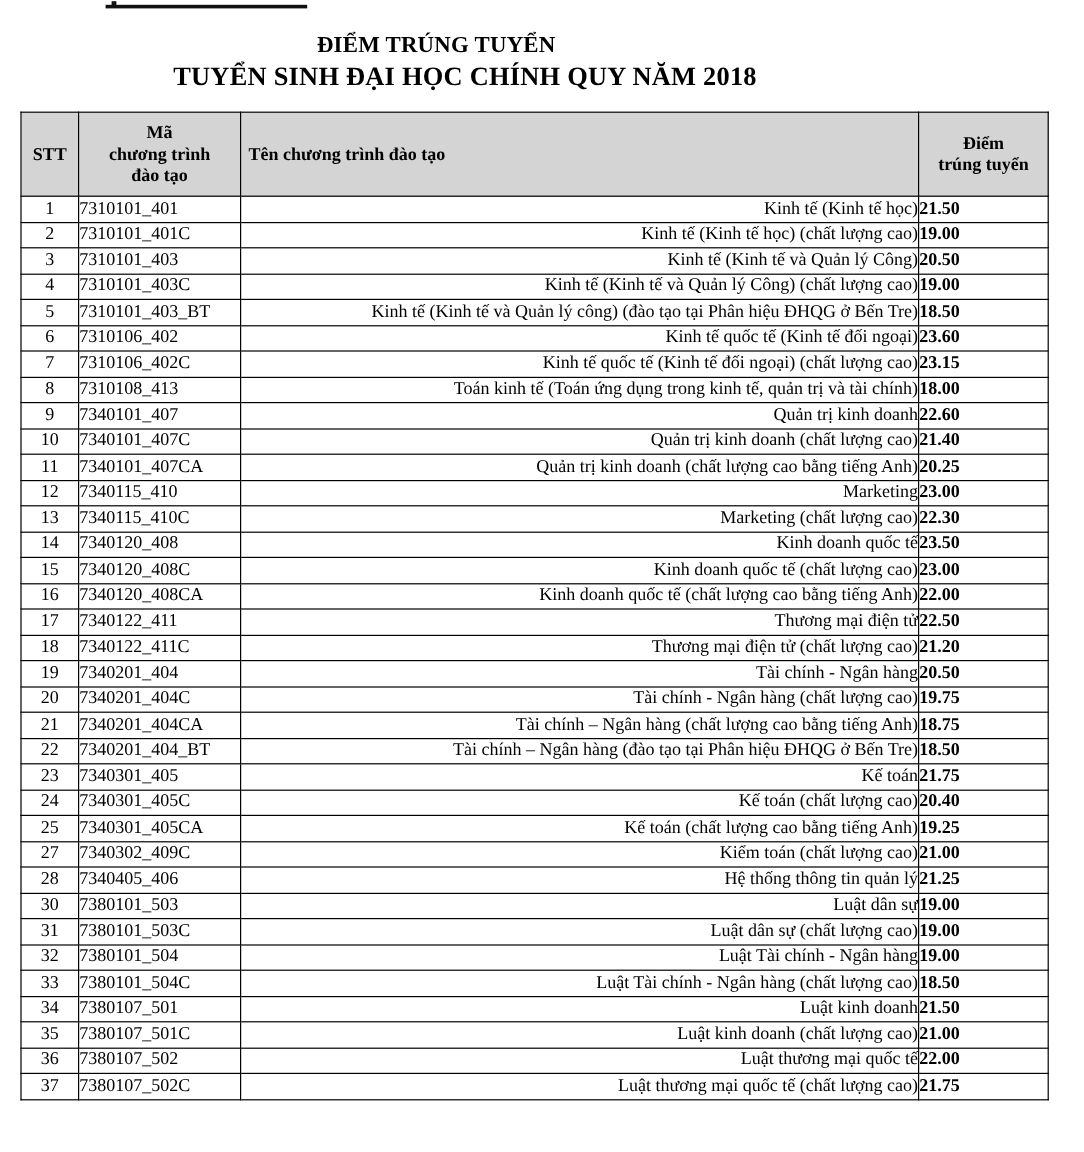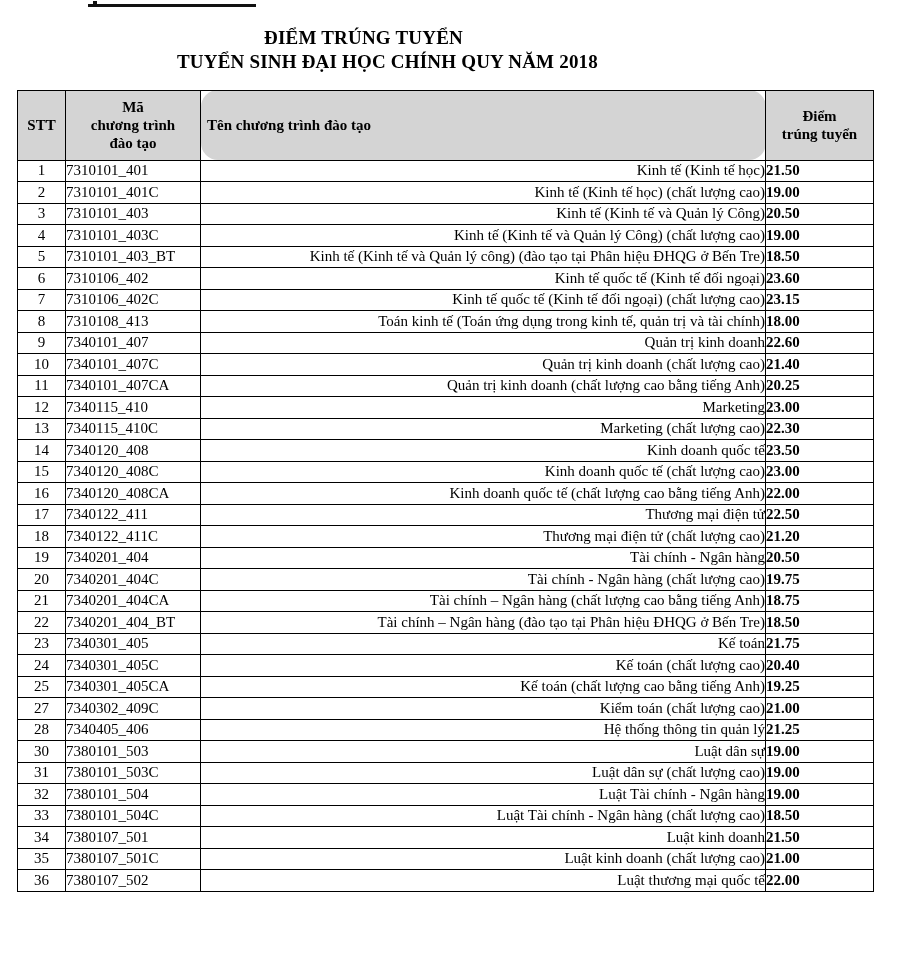--- a/index.html
+++ b/index.html
@@ -53,21 +53,21 @@
     margin-top: 26px;
     text-align: center;
     font-weight: bold;
     line-height: 1.28;
   }
   .title-line-1 {
     font-size: 19px;
     letter-spacing: 0.2px;
   }
   .title-line-2 {
-    font-size: 19px;
+    font-size: 22px;
     letter-spacing: 0.2px;
     padding-left: 48px;
   }
 
   .table-wrap {
     margin-top: 15px;
     padding-left: 17px;
     padding-right: 30px;
   }
 
@@ -96,21 +96,20 @@
     text-align: center;
     height: 70px;
     line-height: 1.22;
     font-size: 15px;
     padding: 2px 3px;
   }
   thead th.h-name {
     text-align: left;
     padding-left: 6px;
     vertical-align: middle;
-    border-radius: 17px;
   }
 
   tbody td {
     height: 21.5px;
     line-height: 1.05;
     font-size: 15px;
     white-space: nowrap;
     overflow: hidden;
   }
   td.stt   { text-align: center; }
@@ -354,17 +353,23 @@
             <td class="code">7380107_501C</td>
             <td class="name">Luật kinh doanh (chất lượng cao)</td>
             <td class="score">21.00</td>
           </tr>
           <tr>
             <td class="stt">36</td>
             <td class="code">7380107_502</td>
             <td class="name">Luật thương mại quốc tế</td>
             <td class="score">22.00</td>
           </tr>
+          <tr>
+            <td class="stt">37</td>
+            <td class="code">7380107_502C</td>
+            <td class="name">Luật thương mại quốc tế (chất lượng cao)</td>
+            <td class="score">21.75</td>
+          </tr>
         </tbody>
     </table>
   </div>
 
 </div>
 
 </body></html>

